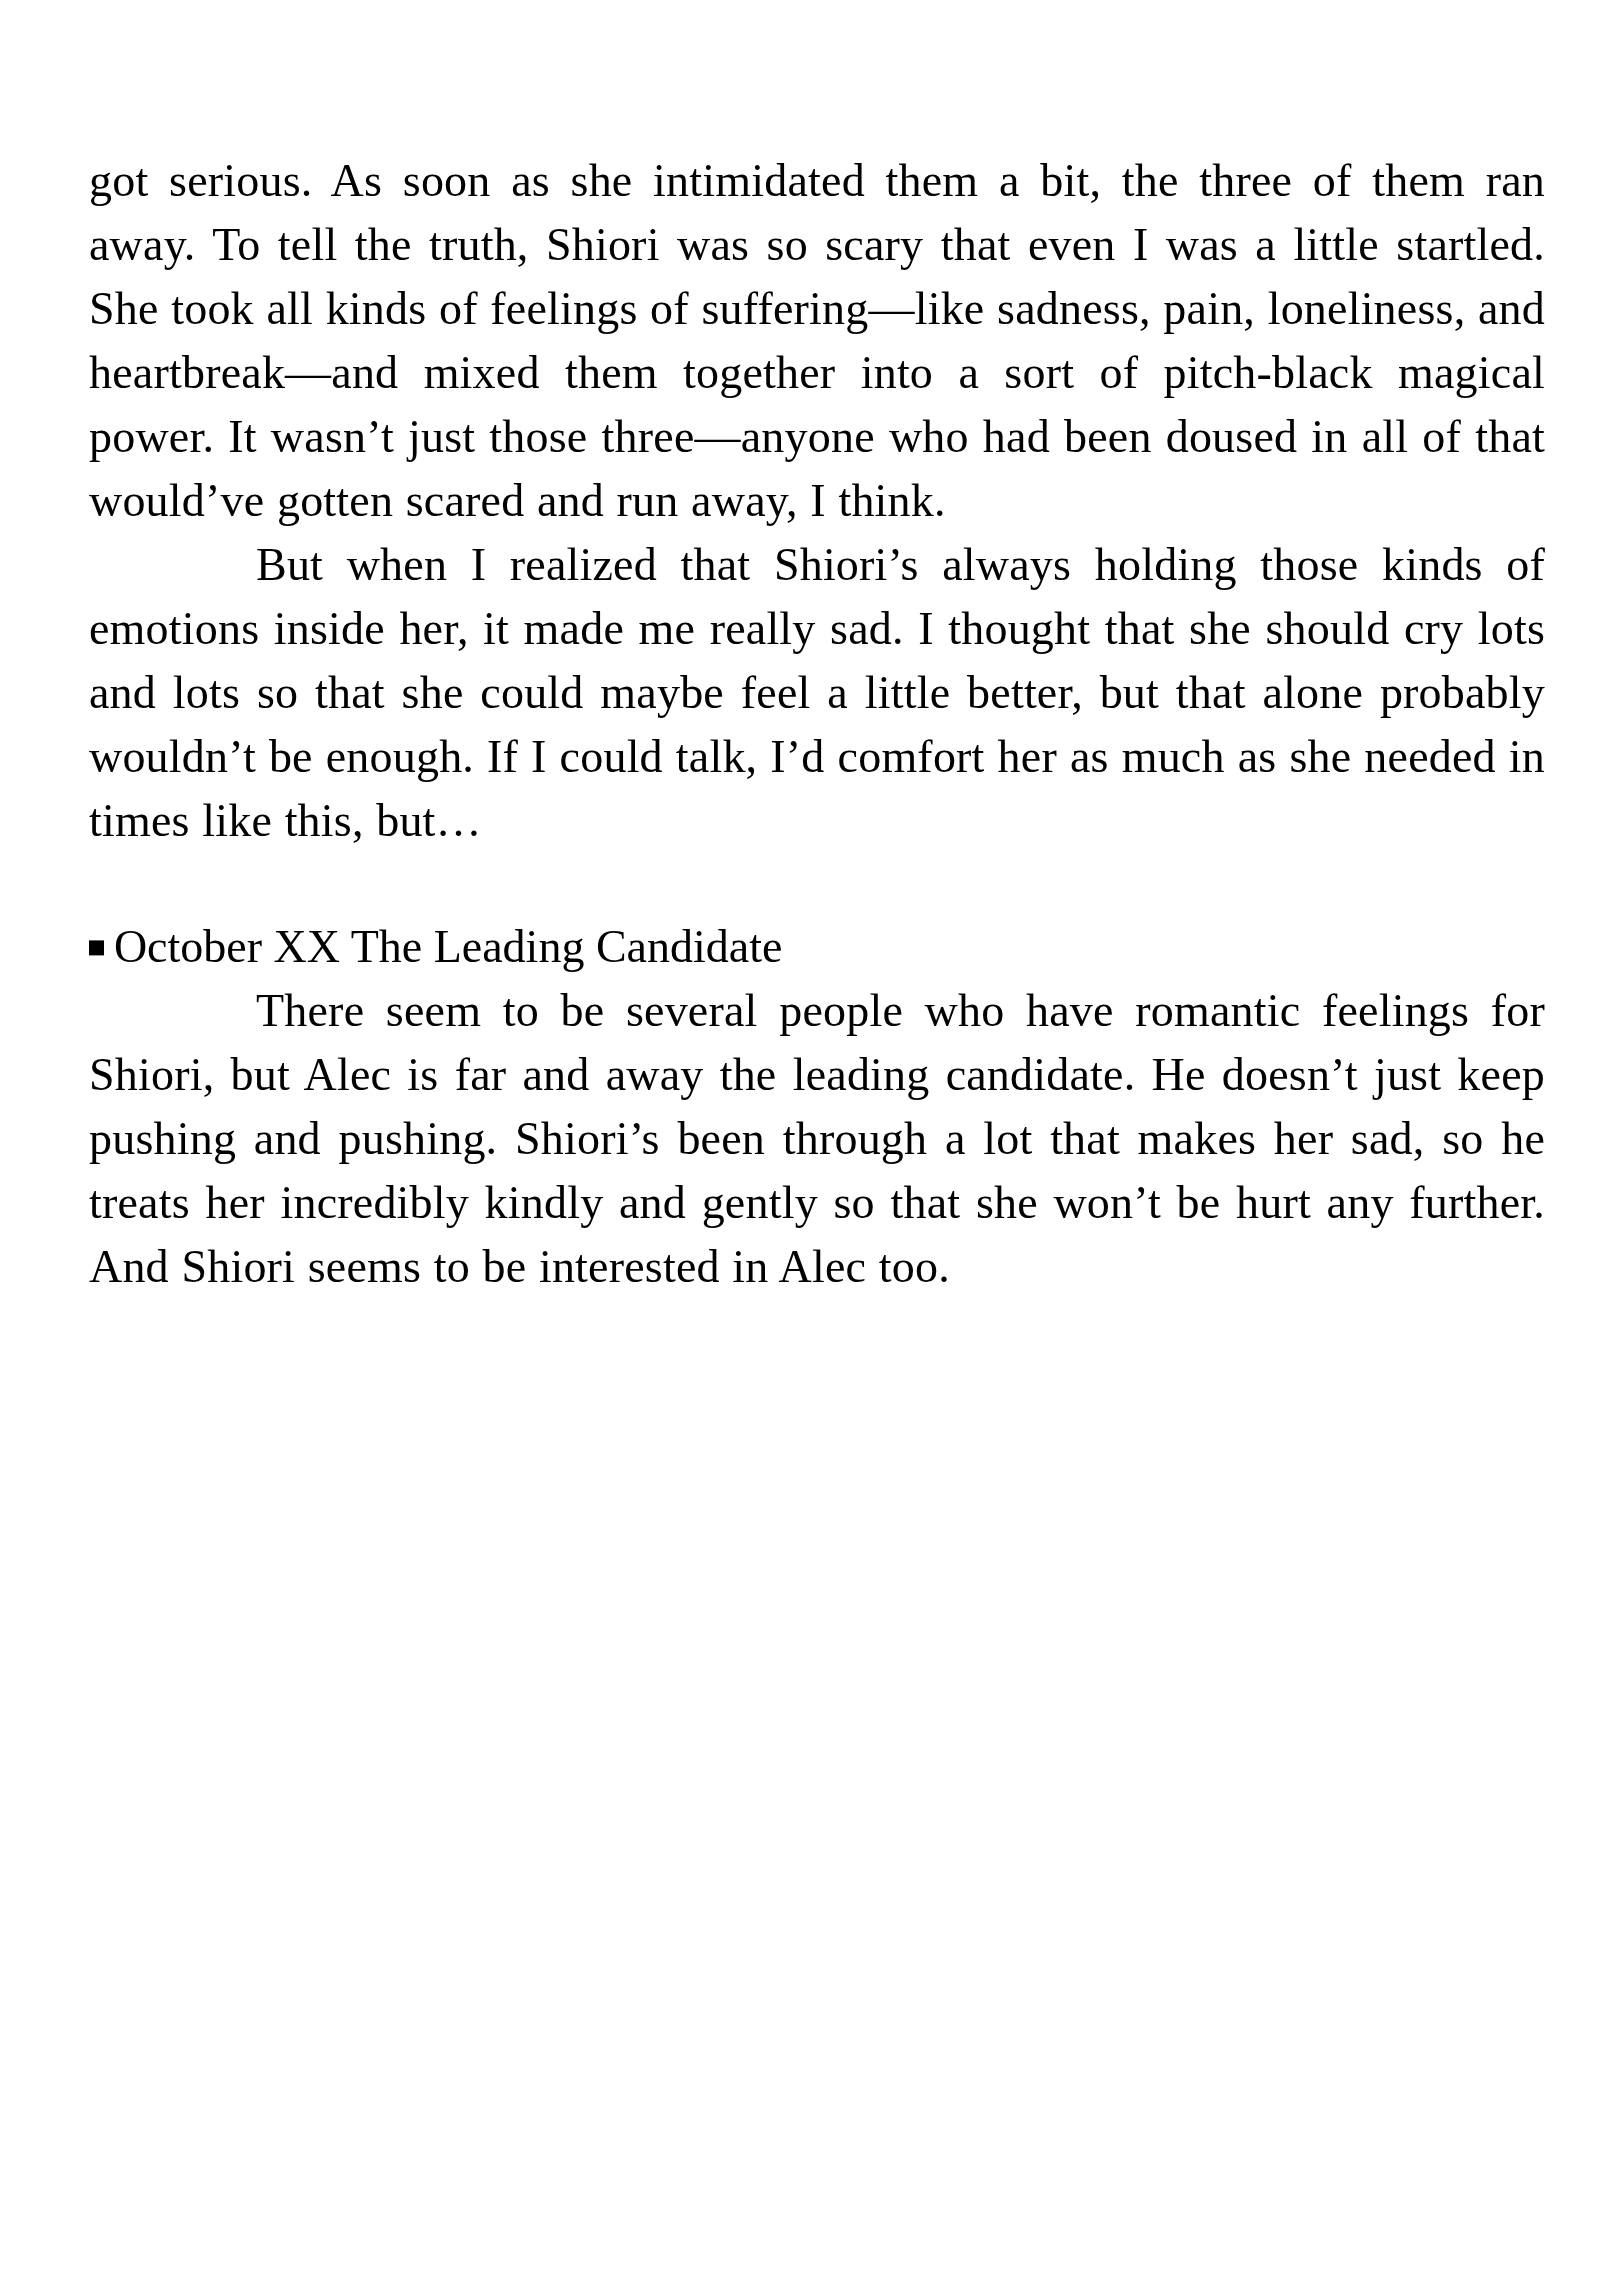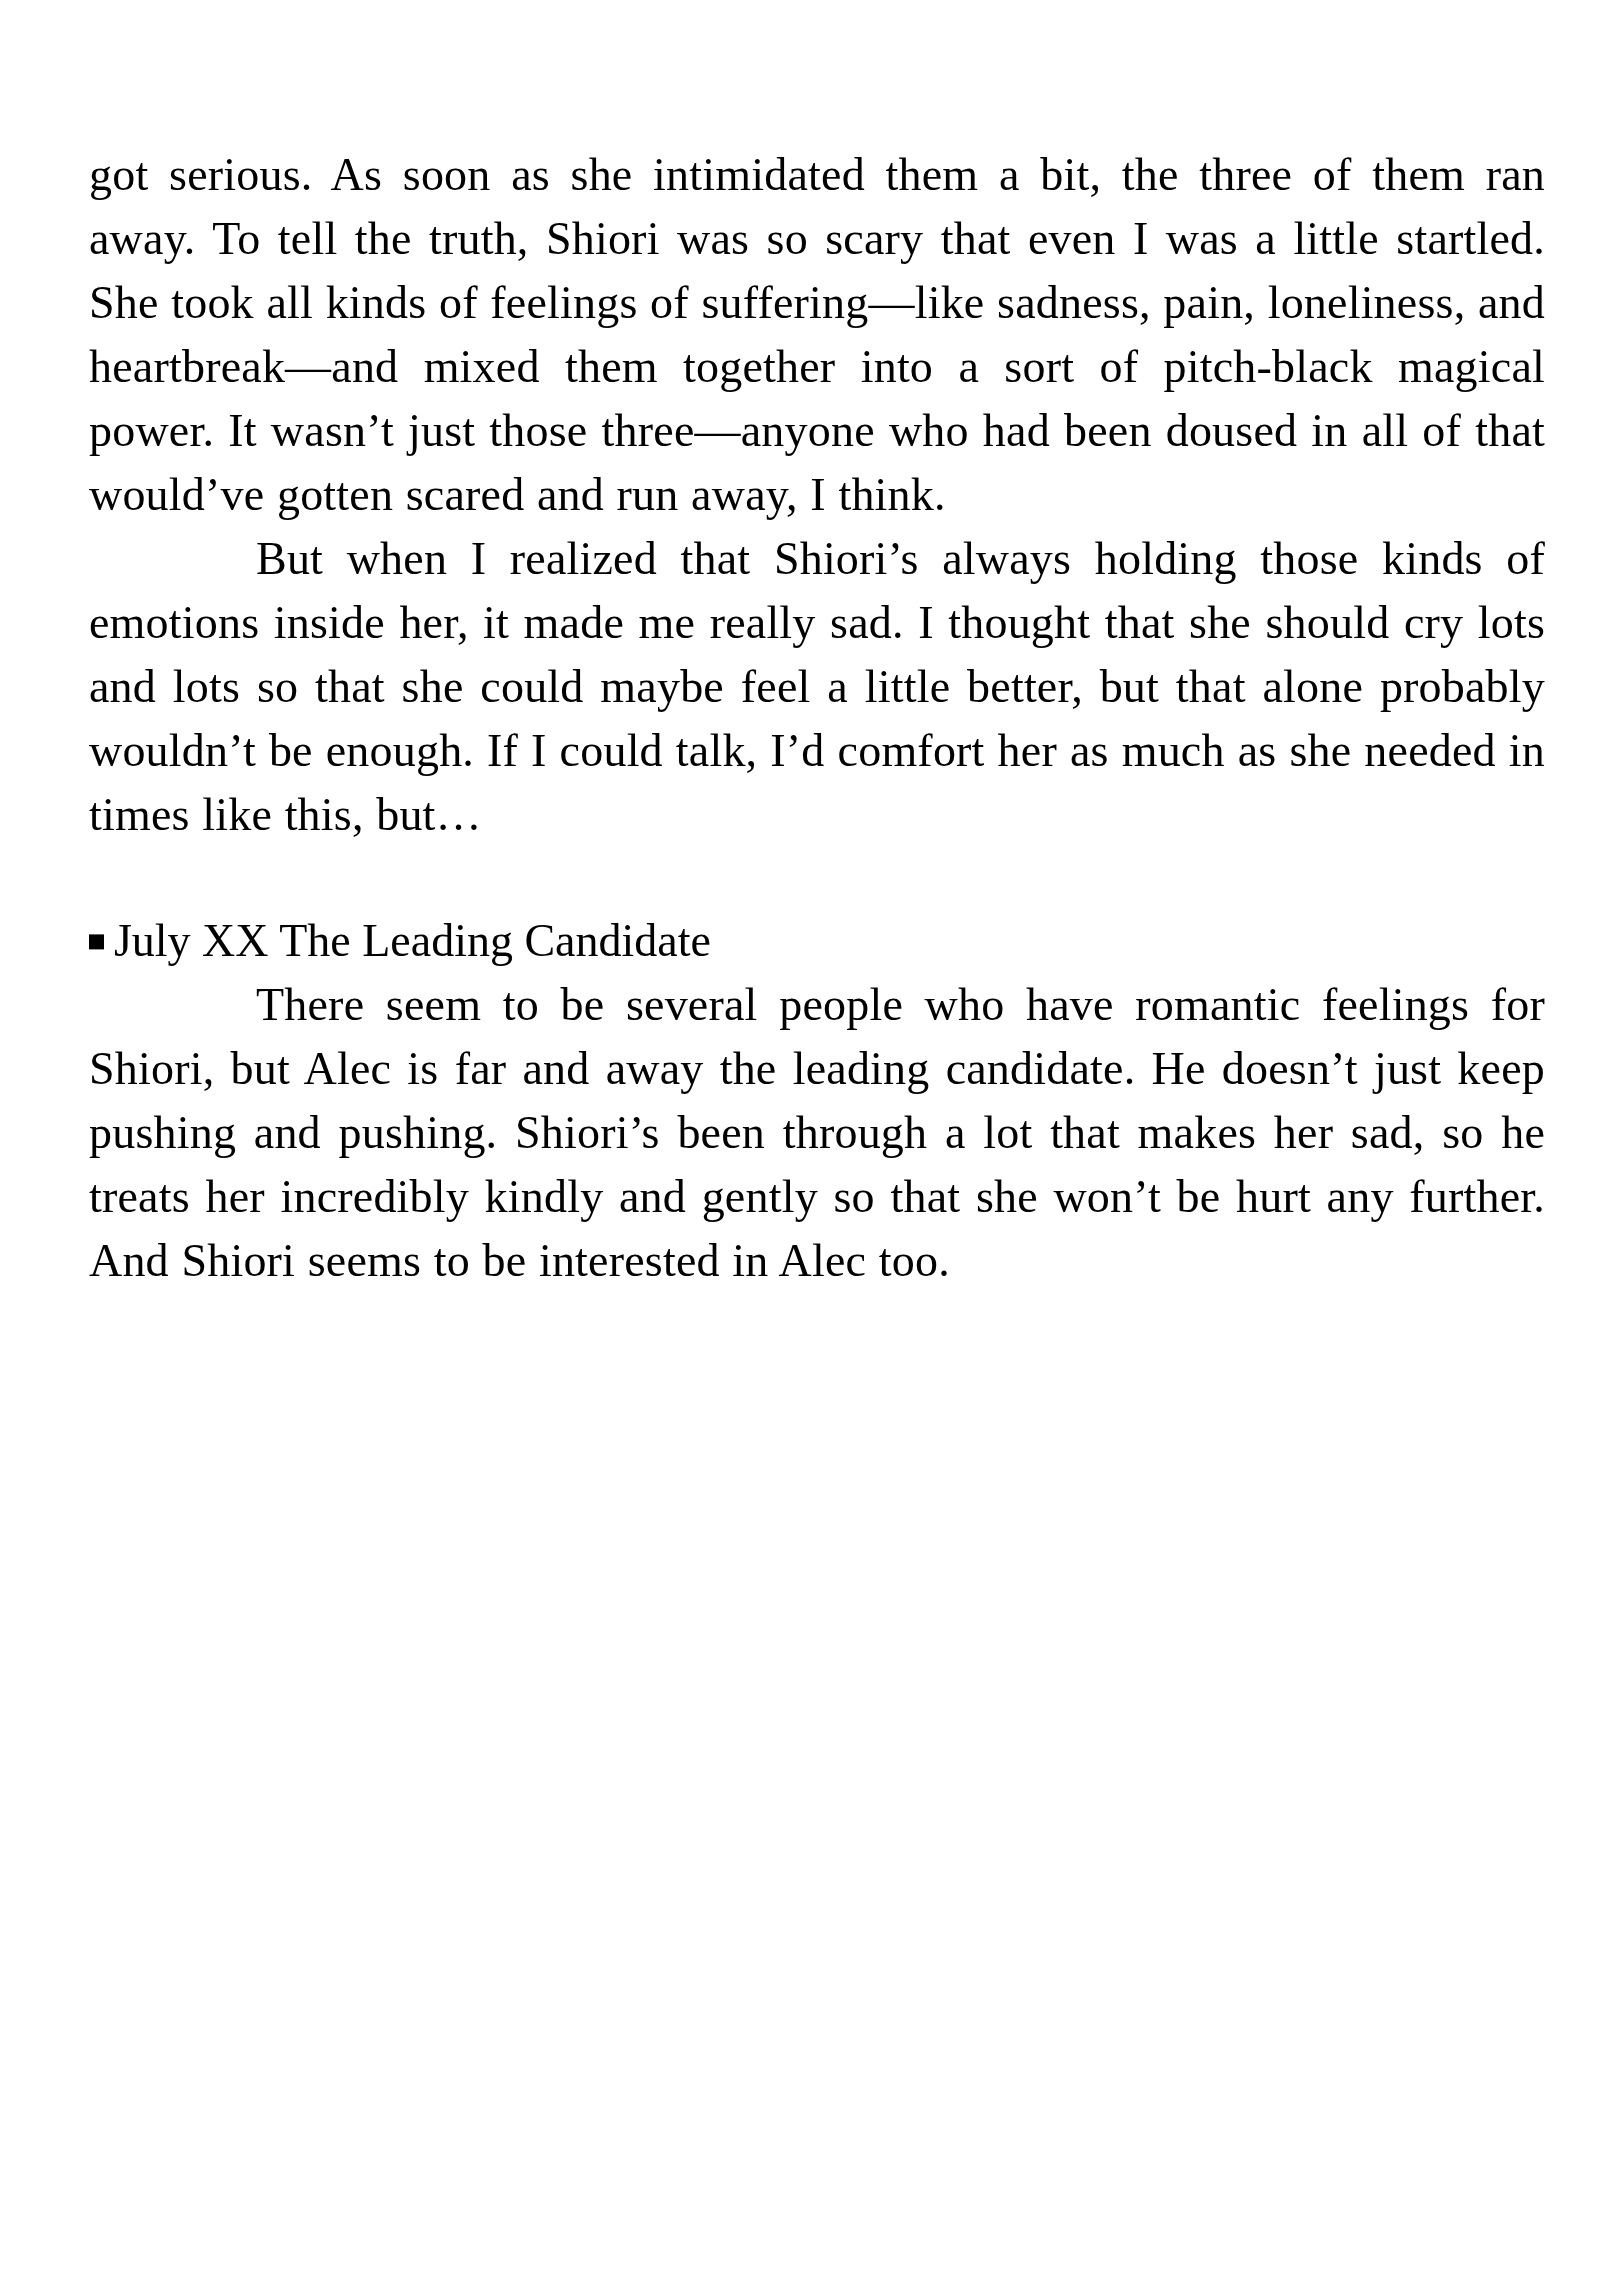--- a/index.html
+++ b/index.html
@@ -8,20 +8,21 @@
     background: #ffffff;
   }
   .page {
     position: relative;
     width: 1613px;
     height: 1624px;
     background: #ffffff;
     overflow: hidden;
     color: #000000;
     font-family: "Liberation Serif", "DejaVu Serif", serif;
+    margin-top: 6px;
   }
   .text-block {
     position: absolute;
     left: 89px;
     top: 143px;
     width: 1456px;
   }
   .para {
     margin: 0;
     font-size: 46px;
@@ -57,21 +58,21 @@
 <div class="page">
   <div class="text-block">
 
     <p class="para">got serious. As soon as she intimidated them a bit, the three of them ran away. To tell the truth, Shiori was so scary that even I was a little startled. She took all kinds of feelings of suffering—like sadness, pain, loneliness, and heartbreak—and mixed them together into a sort of pitch-black magical power. It wasn’t just those three—anyone who had been doused in all of that would’ve gotten scared and run away, I think.</p>
 
     <p class="para indent">But when I realized that Shiori’s always holding those kinds of emotions inside her, it made me really sad. I thought that she should cry lots and lots so that she could maybe feel a little better, but that alone probably wouldn’t be enough. If I could talk, I’d comfort her as much as she needed in times like this, but…</p>
 
 
 
     <p class="section-heading">
-      <span class="bullet-square"></span><span>July XX The Leading Candidate</span>
+      <span class="bullet-square"></span><span>October XX The Leading Candidate</span>
     </p>
 
     <p class="para indent">There seem to be several people who have romantic feelings for Shiori, but Alec is far and away the leading candidate. He doesn’t just keep pushing and pushing. Shiori’s been through a lot that makes her sad, so he treats her incredibly kindly and gently so that she won’t be hurt any further. And Shiori seems to be interested in Alec too.</p>
 
 
   </div>
 </div>
 
 
 </body></html>

